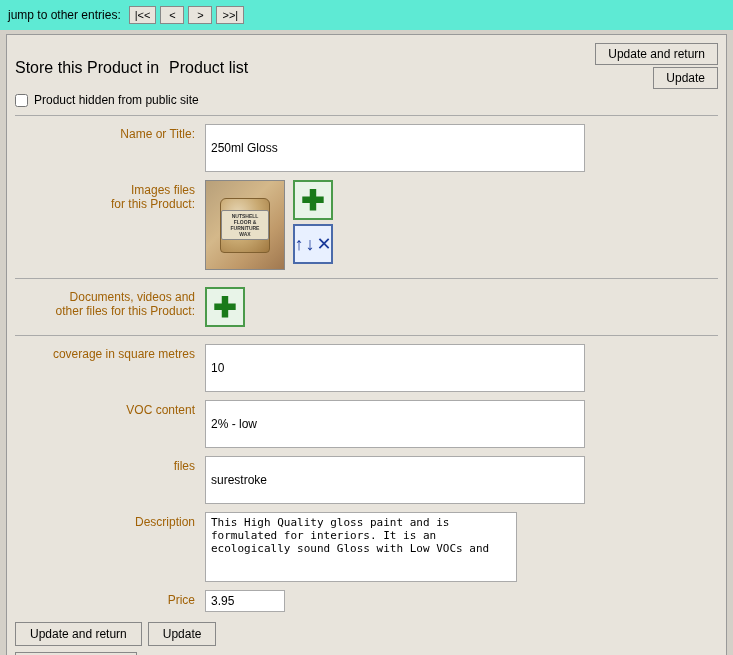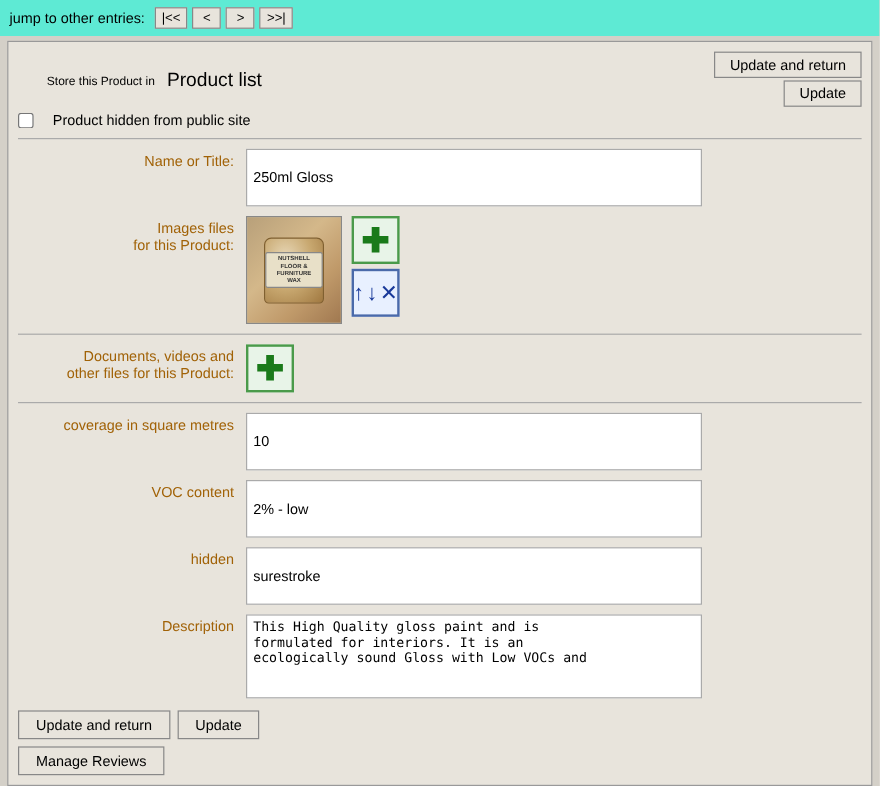--- a/index.html
+++ b/index.html
@@ -43,23 +43,22 @@
     }
 
     .main-container {
       margin: 4px 6px;
       border: 1px solid #999;
       background: #e8e4dc;
       padding: 8px;
     }
 
     .store-label {
-      font-size: 10px;
+      font-size: 16px;
       white-space: nowrap;
-      margin-left: 24px;
     }
 
     .store-select {
       font-size: 12px;
       padding: 2px;
       border: 1px solid #888;
       background: #fff;
     }
 
     .product-list-label {
@@ -91,21 +90,21 @@
       display: flex;
       flex-direction: column;
       align-items: flex-end;
       gap: 2px;
     }
 
     .checkbox-row {
       display: flex;
       align-items: center;
       margin-bottom: 8px;
-      gap: 16px;
+      gap: 6px;
     }
 
     .divider {
       border: none;
       border-top: 1px solid #aaa;
       margin: 8px 0;
     }
 
     .form-row {
       display: flex;
@@ -129,21 +128,21 @@
       padding: 16px 5px;
       font-size: 12px;
       width: 380px;
     }
 
     .form-textarea {
       border: 1px solid #aaa;
       background: #fff;
       padding: 3px 5px;
       font-size: 12px;
-      width: 380px;
+      width: 312px;
       height: 70px;
       font-family: monospace;
       font-size: 11px;
       resize: none;
     }
 
     .price-input {
       border: 1px solid #aaa;
       background: #fff;
       padding: 3px 5px;
@@ -356,31 +355,35 @@
     <div class="form-label">coverage in square metres</div>
     <input class="form-input" type="text" value="10" style="">
   </div>
 
   <div class="form-row">
     <div class="form-label">VOC content</div>
     <input class="form-input" type="text" value="2% - low" style="">
   </div>
 
   <div class="form-row">
-    <div class="form-label">hidden</div>
+    <div class="form-label">files</div>
     <input class="form-input" type="text" value="surestroke" style="">
   </div>
 
   <div class="form-row">
     <div class="form-label">Description</div>
     <textarea class="form-textarea" style="">This High Quality gloss paint and is
 formulated for interiors. It is an
 ecologically sound Gloss with Low VOCs and</textarea>
   </div>
 
+  <div class="form-row">
+    <div class="form-label">Price</div>
+    <input class="price-input" type="text" value="3.95" style="">
+  </div>
 
   <div class="bottom-btns">
     <button class="bottom-btn">Update and return</button>
     <button class="bottom-btn">Update</button>
   </div>
 
   <div class="last-row">
     <button class="bottom-btn">Manage Reviews</button>
   </div>
 

